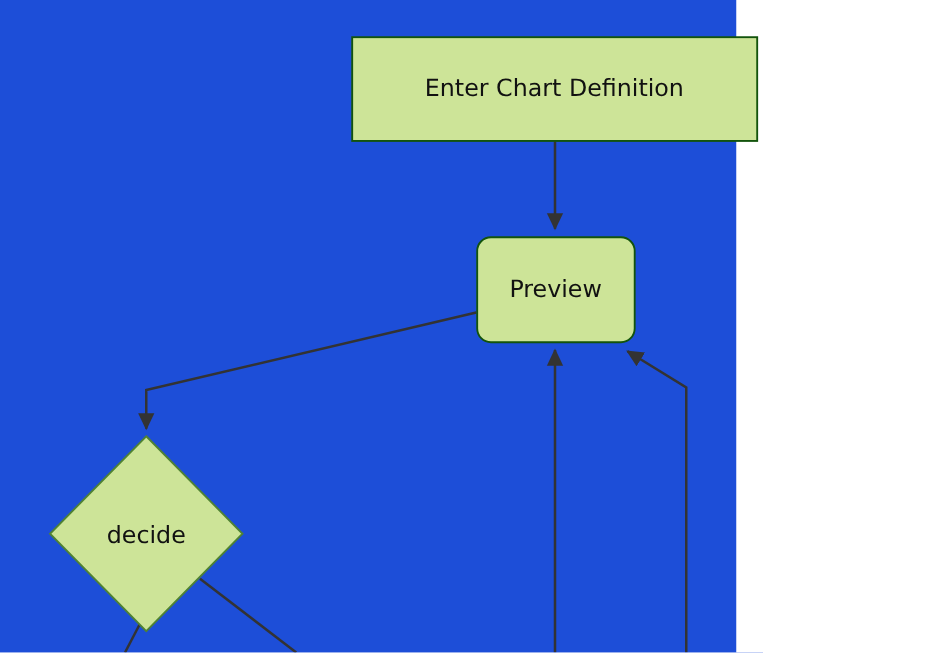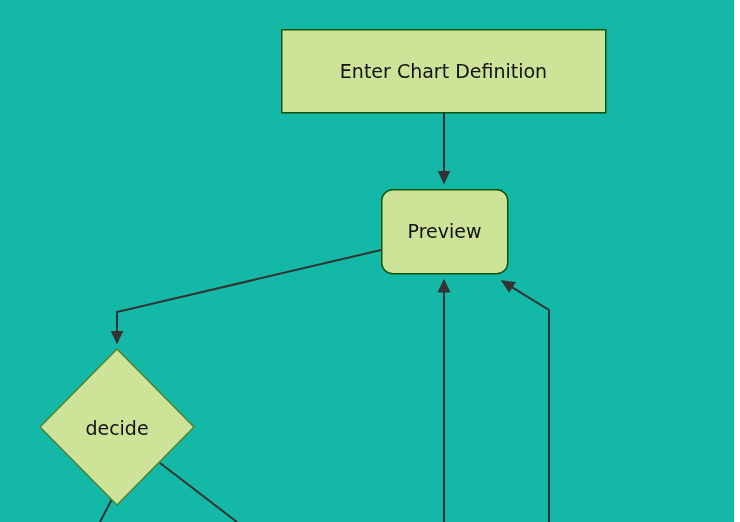--- a/index.html
+++ b/index.html
@@ -8,23 +8,23 @@
     background: #ffffff;
   }
   body {
     width: 740px;
     height: 522px;
     font-family: "DejaVu Sans", "Liberation Sans", sans-serif;
     overflow: hidden;
   }
   #diagram-root {
     position: relative;
-    width: 734px;
+    width: 589px;
     height: 522px;
-    background: #14b8a6;
+    background: #1d4ed8;
   }
   svg.flow {
     position: absolute;
     top: 0;
     left: 0;
     width: 740px;
     height: 522px;
     display: block;
   }
   .node-label {

